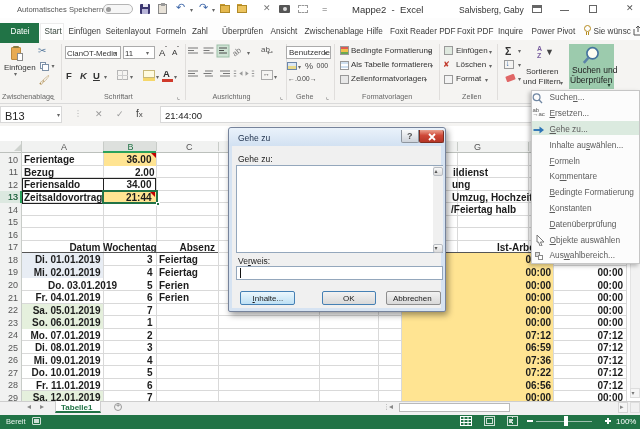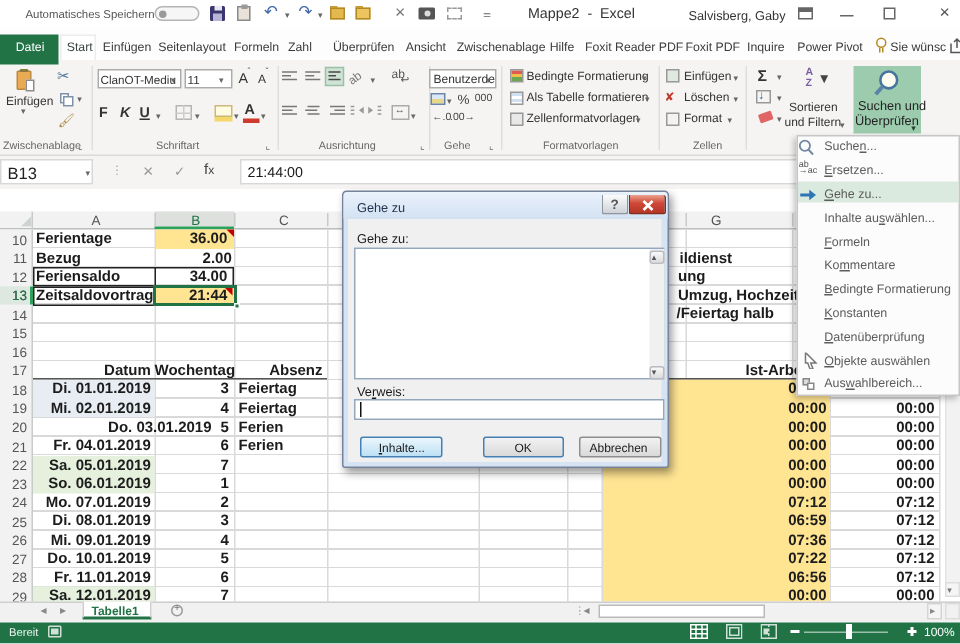--- a/index.html
+++ b/index.html
@@ -279,21 +279,21 @@
 <div class="a cell ar" style="left:156px;top:240.85px;width:59px">Absenz</div>
 <div class="a cell" style="left:497px;top:240.85px">Ist-Arbeitszeit</div>
 <div class="a" style="left:21.5px;top:252.4px;width:196px;height:1px;background:#555"></div>
 <div class="a" style="left:401px;top:252.4px;width:224.6px;height:1px;background:#555"></div>
 <div class="a cell ar" style="left:21.5px;top:253.4px;width:79px">Di. 01.01.2019</div>
 <div class="a cell ar" style="left:103px;top:253.4px;width:49.5px">3</div>
 <div class="a cell" style="left:159px;top:253.4px">Feiertag</div>
 <div class="a cell ar" style="left:21.5px;top:265.95px;width:79px">Mi. 02.01.2019</div>
 <div class="a cell ar" style="left:103px;top:265.95px;width:49.5px">4</div>
 <div class="a cell" style="left:159px;top:265.95px">Feiertag</div>
-<div class="a cell ar" style="left:38px;top:278.5px;width:103px">Do. 03.01.2019</div>
+<div class="a cell ar" style="left:14px;top:278.5px;width:103px">Do. 03.01.2019</div>
 <div class="a cell ar" style="left:103px;top:278.5px;width:49.5px">5</div>
 <div class="a cell" style="left:159px;top:278.5px">Ferien</div>
 <div class="a cell ar" style="left:21.5px;top:291.05px;width:79px">Fr. 04.01.2019</div>
 <div class="a cell ar" style="left:103px;top:291.05px;width:49.5px">6</div>
 <div class="a cell" style="left:159px;top:291.05px">Ferien</div>
 <div class="a cell ar" style="left:21.5px;top:303.6px;width:79px">Sa. 05.01.2019</div>
 <div class="a cell ar" style="left:103px;top:303.6px;width:49.5px">7</div>
 <div class="a cell ar" style="left:21.5px;top:316.15px;width:79px">So. 06.01.2019</div>
 <div class="a cell ar" style="left:103px;top:316.15px;width:49.5px">1</div>
 <div class="a cell ar" style="left:21.5px;top:328.7px;width:79px">Mo. 07.01.2019</div>

